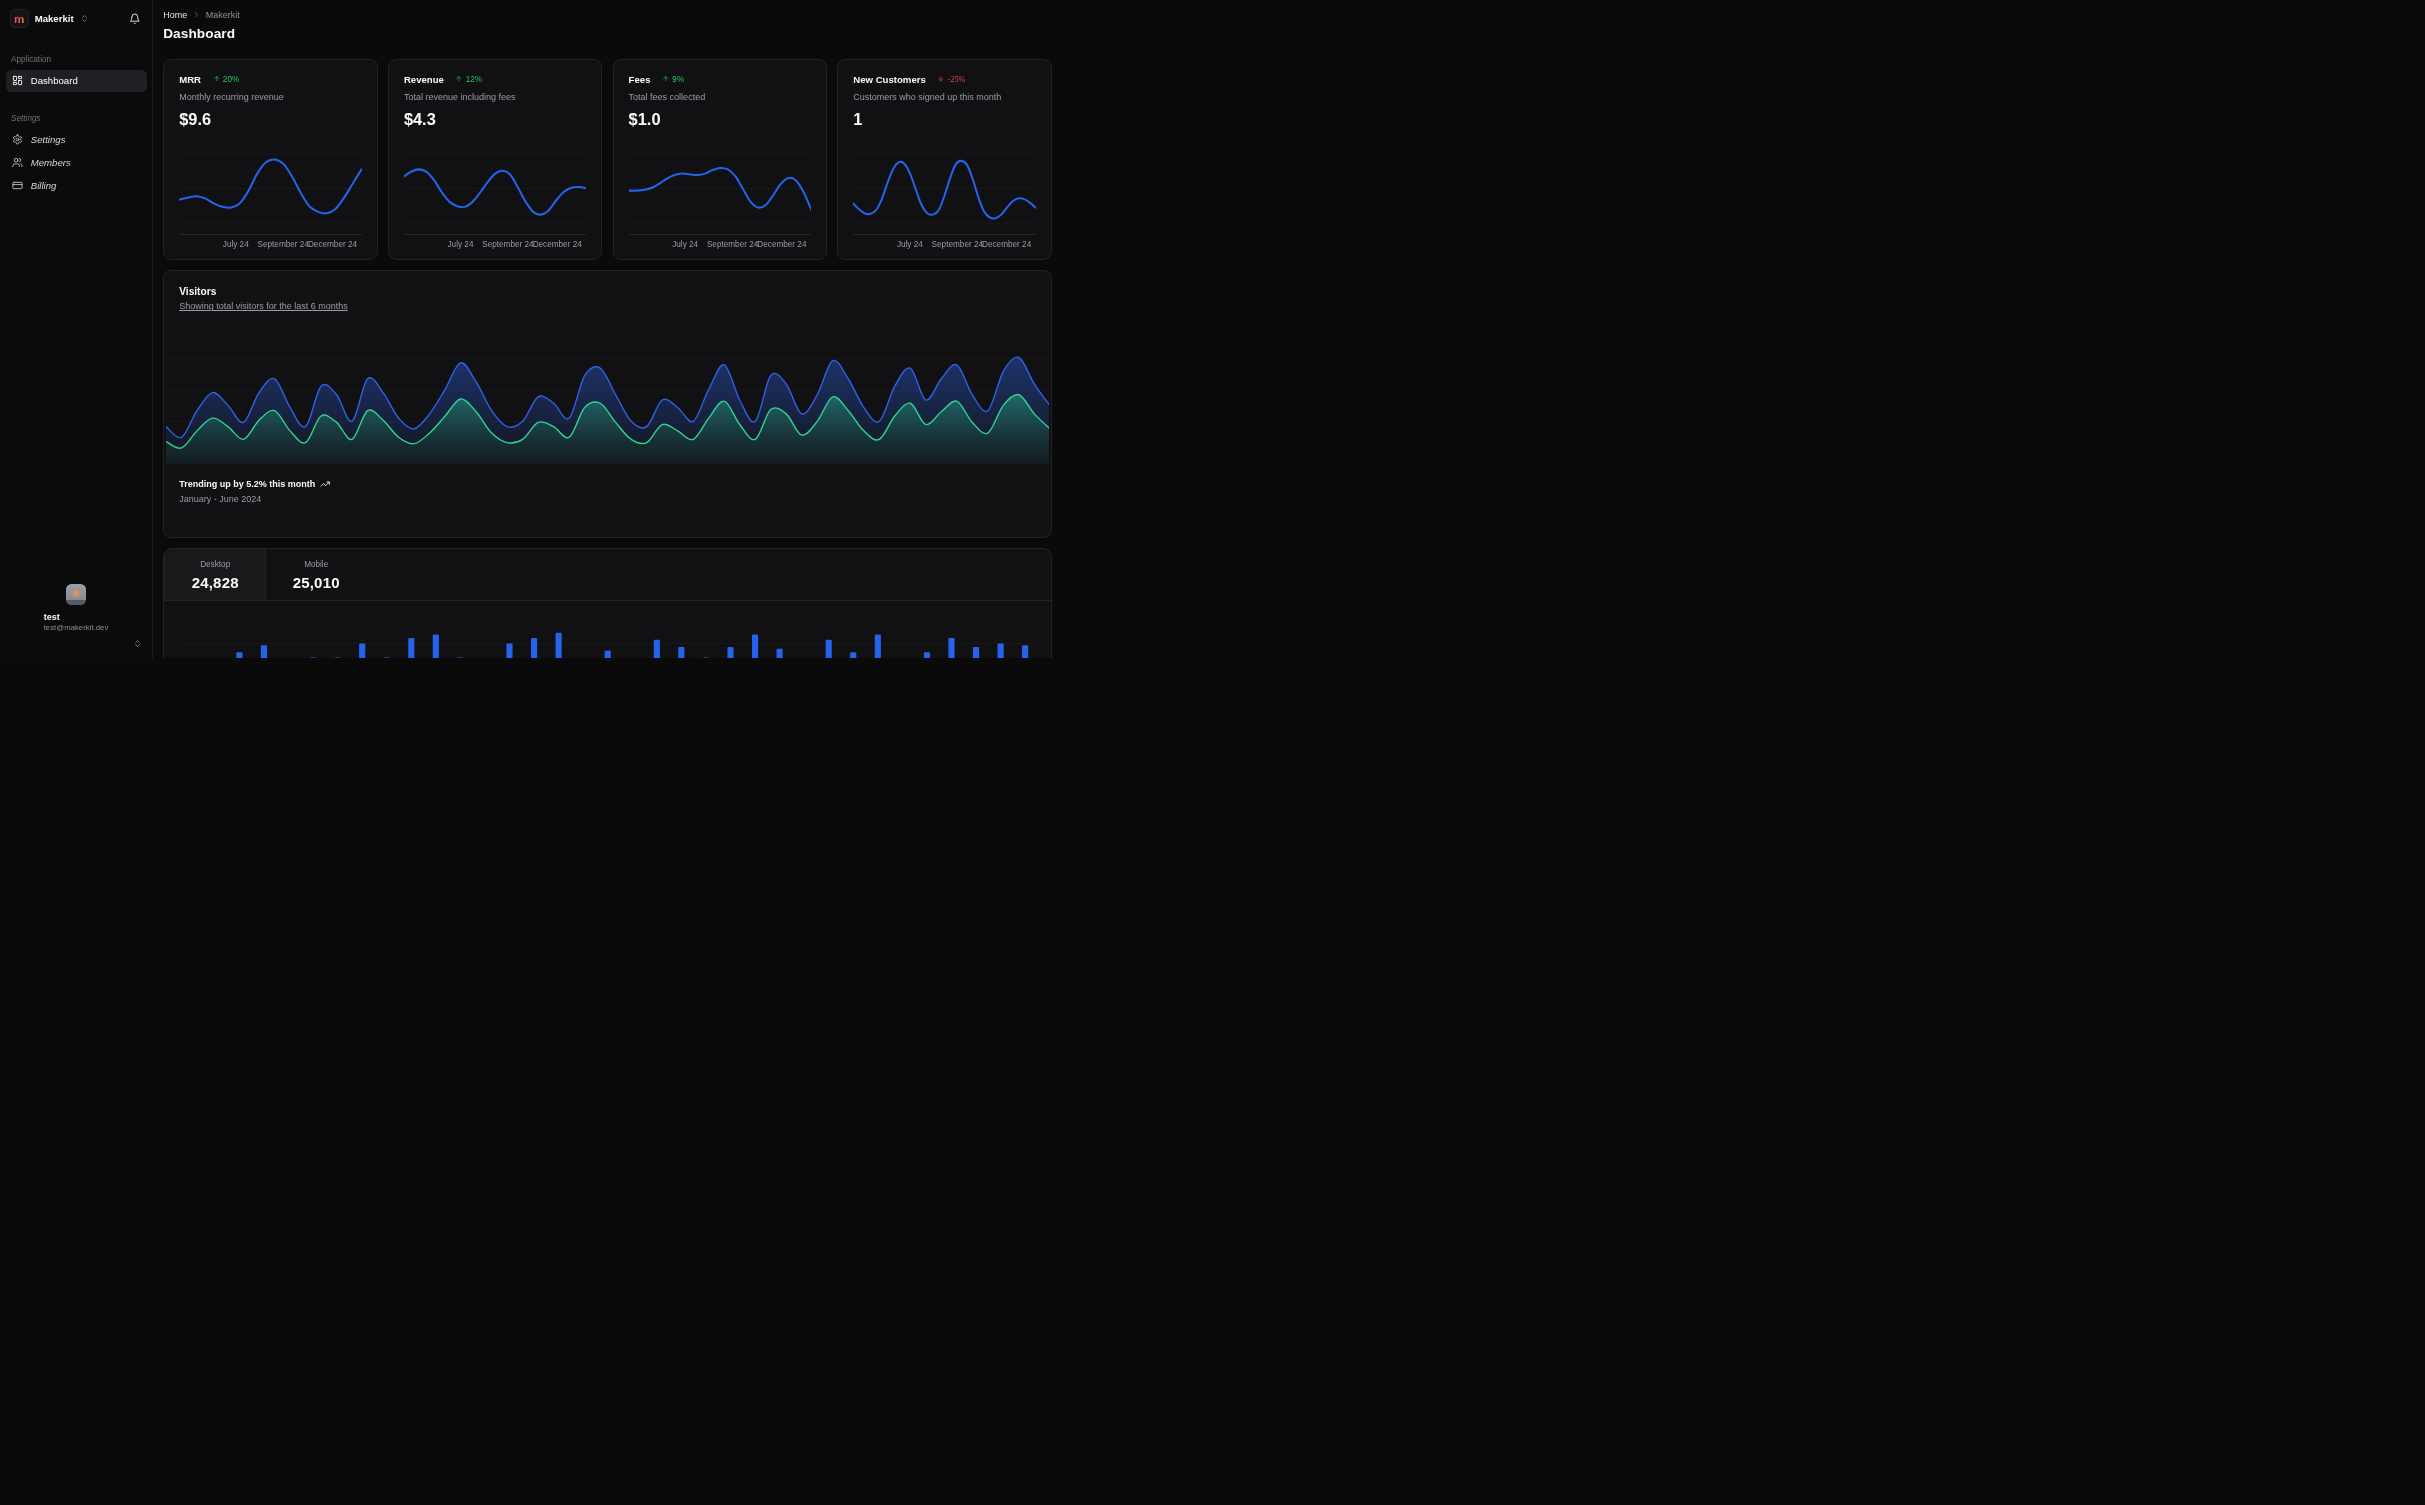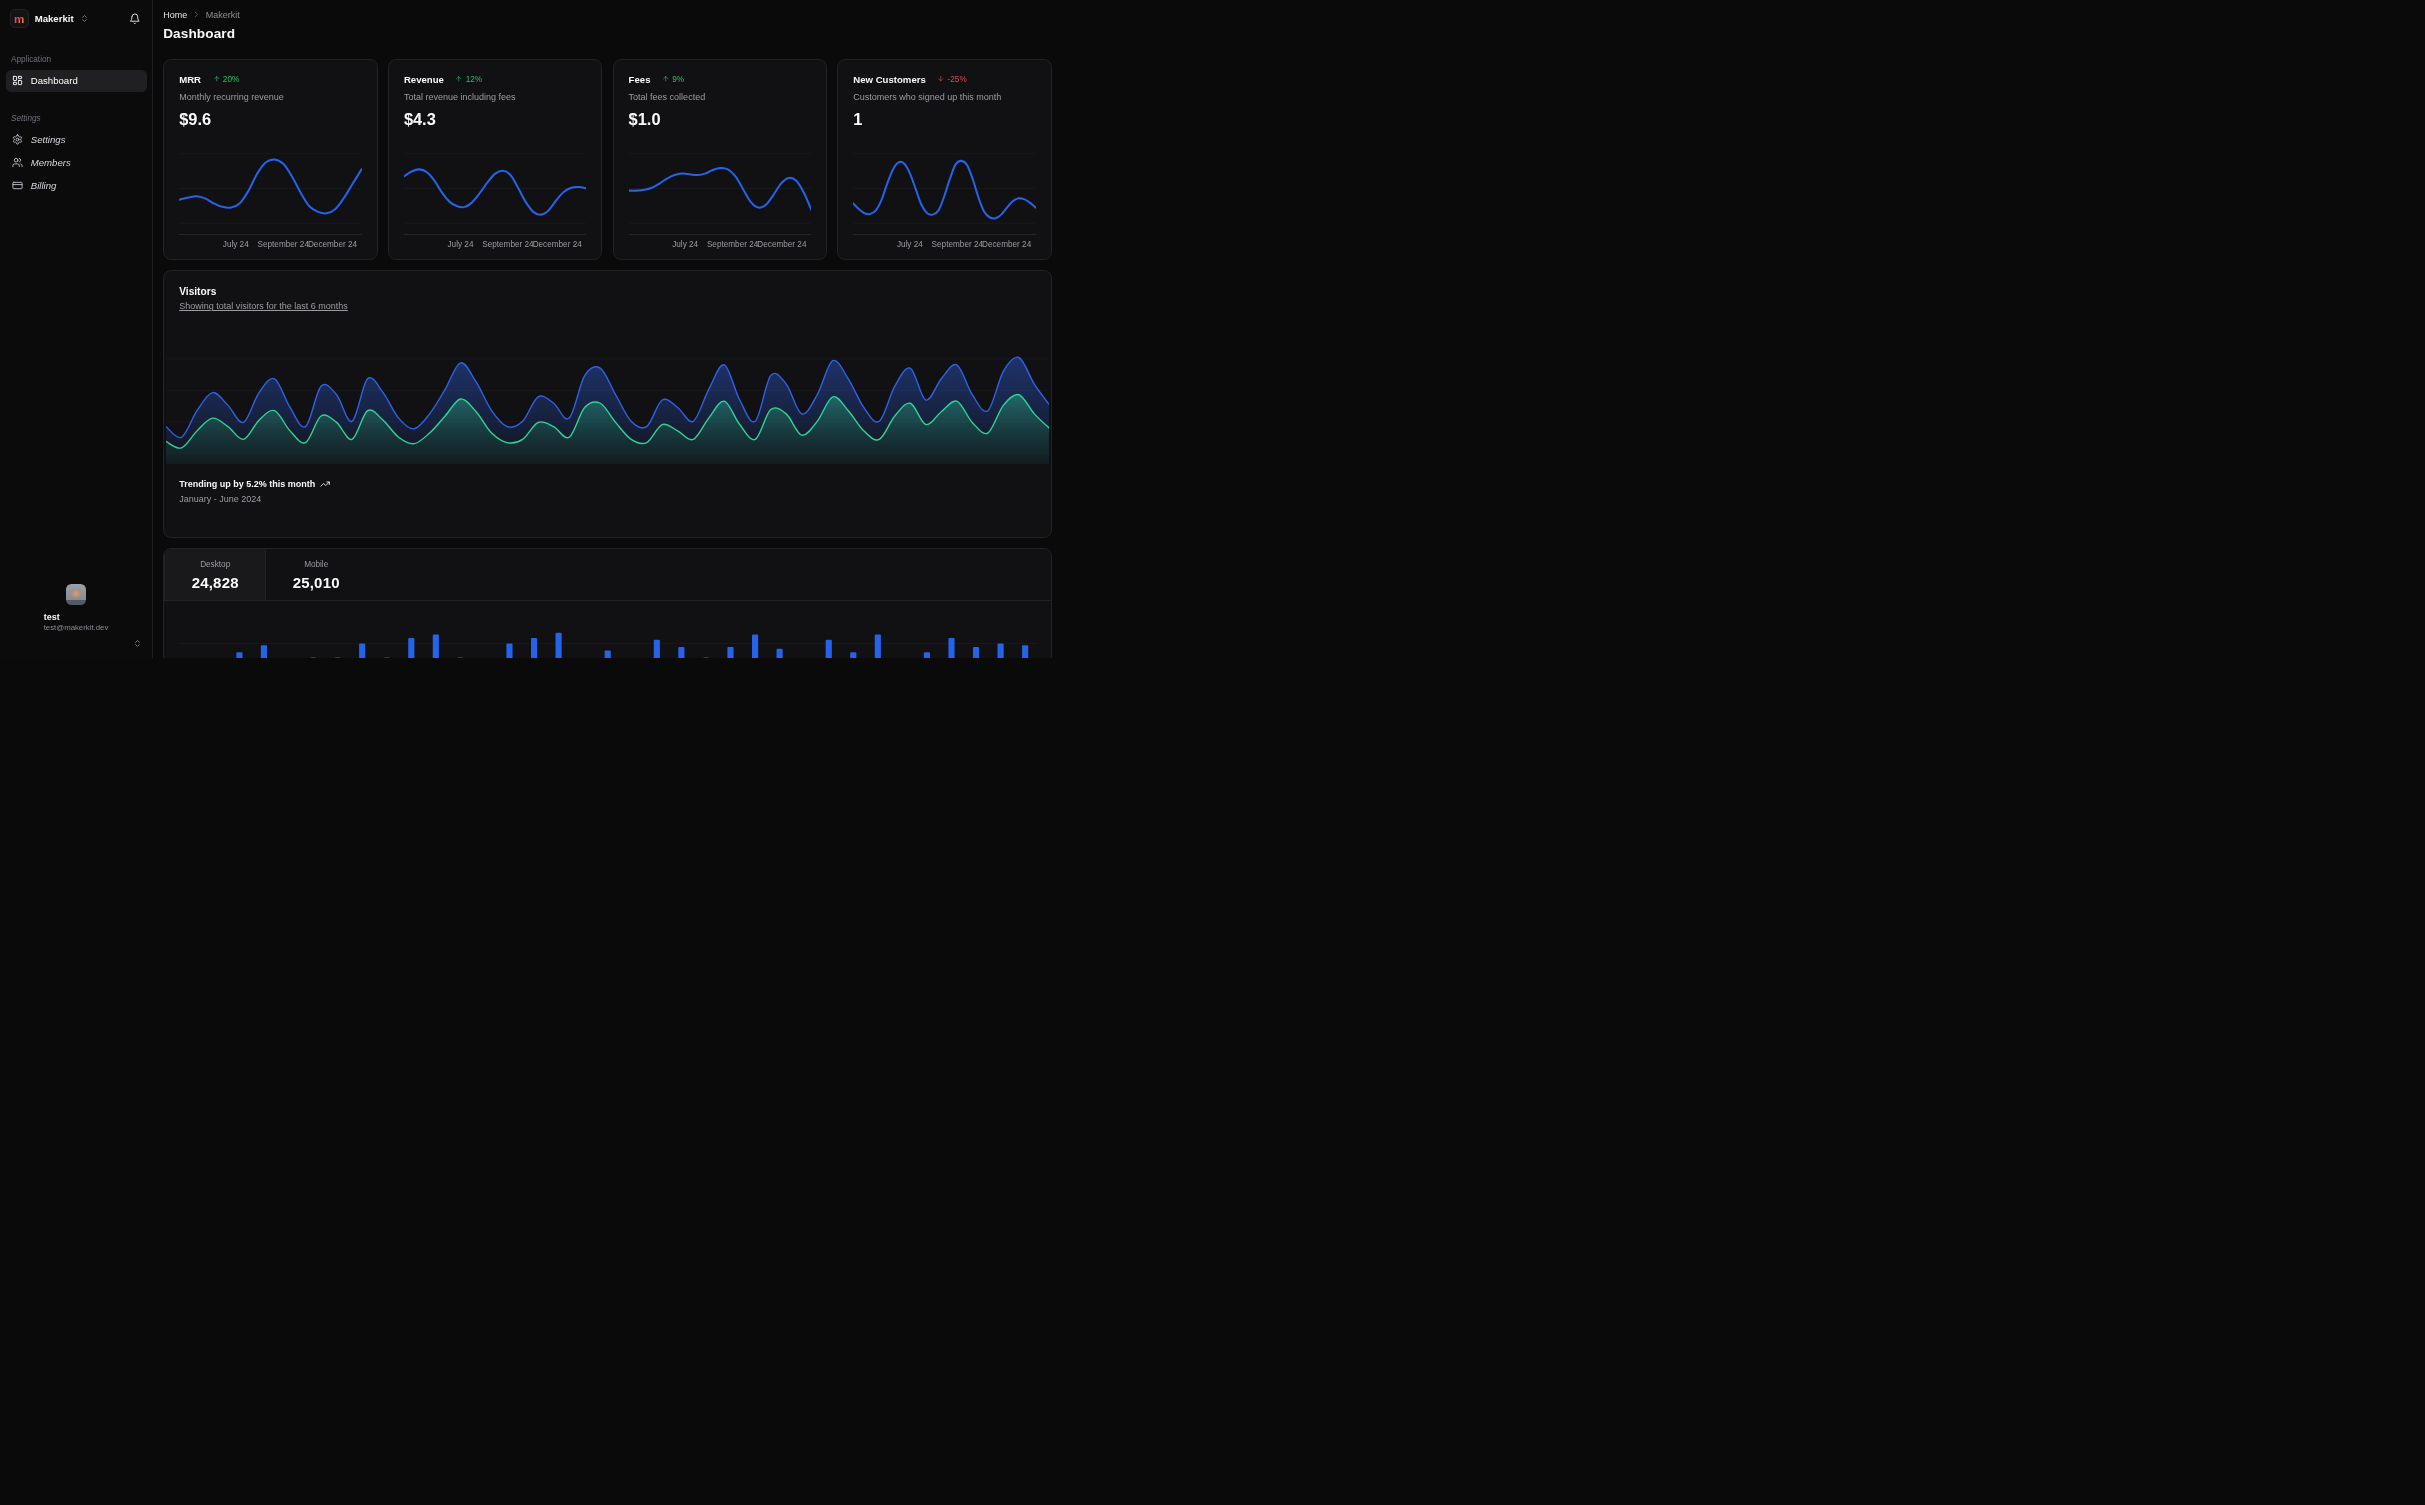--- a/index.html
+++ b/index.html
@@ -58,21 +58,21 @@
 
   .card { background:#111113; border:0.7px solid #232327; border-radius:8.2px; }
 
   
   .stats-row { display:grid; grid-template-columns:repeat(4,1fr); gap:10.2px; margin-top:18.4px; }
   .stat-card { height:201px; padding:13.6px 15px 9.6px; display:flex; flex-direction:column; }
   .stat-head { display:flex; align-items:center; gap:11.6px; }
   .stat-label { font-size:9.6px; font-weight:700; }
   .trend { display:inline-flex; align-items:center; gap:2.7px; font-size:8.2px; font-weight:500; }
   .trend.up { color:#22c55e; }
-  .trend.down { color:#e5484d; }
+  .trend.down { color:#e5484d;font-family:Liberation Serif, serif; }
   .stat-desc { font-size:9px; color:#9b9ba3; margin-top:7.5px; }
   .stat-value { font-size:16.4px; font-weight:700; margin-top:8.2px; }
   .sparkline { margin-top:auto; height:83px; }
   .sparkline svg { width:100%; height:83px; display:block; }
   .grid-line { stroke:rgba(255,255,255,.055); stroke-width:1; }
   .spark-path { stroke:#2563eb; stroke-width:3; fill:none; stroke-linecap:round; stroke-linejoin:round; }
   .axis-row { position:relative; height:15px; margin-top:4.1px; border-top:0.7px solid rgba(255,255,255,.09); }
   .axis-row span { position:absolute; top:4.8px; transform:translateX(-50%); font-size:8.2px; color:#9b9ba3; white-space:nowrap; }
   .tick-0 { left:31%; } .tick-1 { left:57%; } .tick-2 { left:84%; }
 

